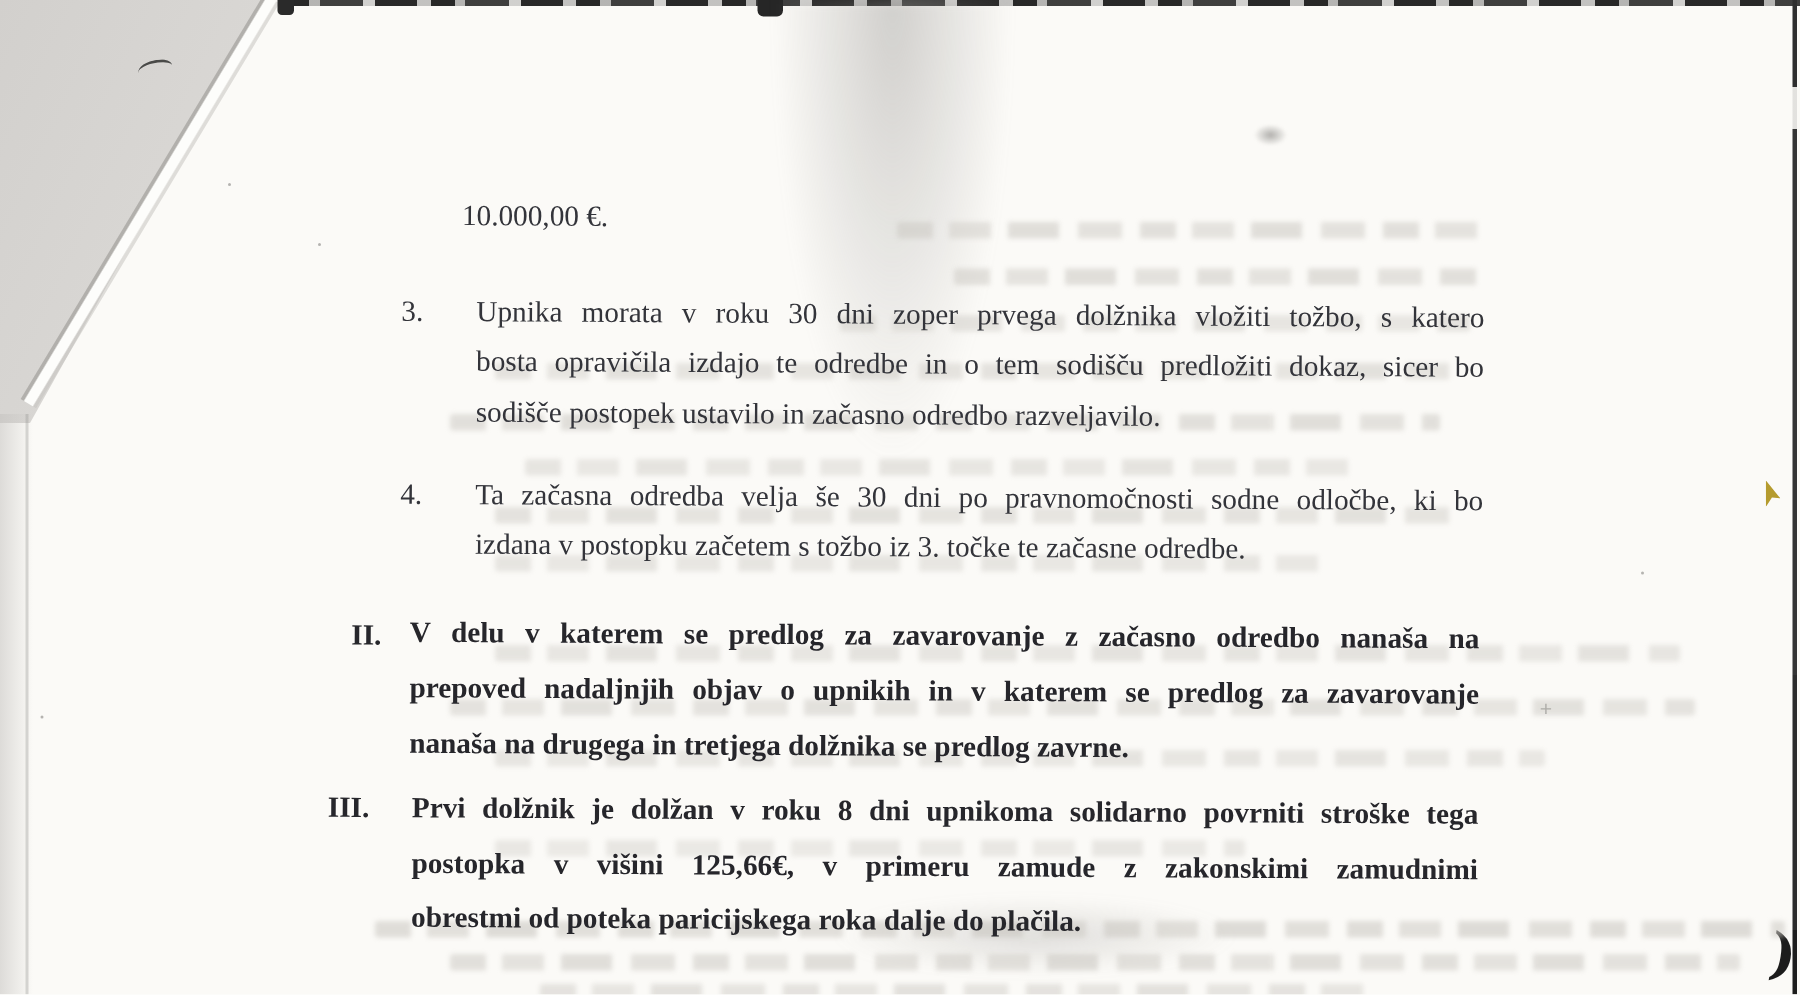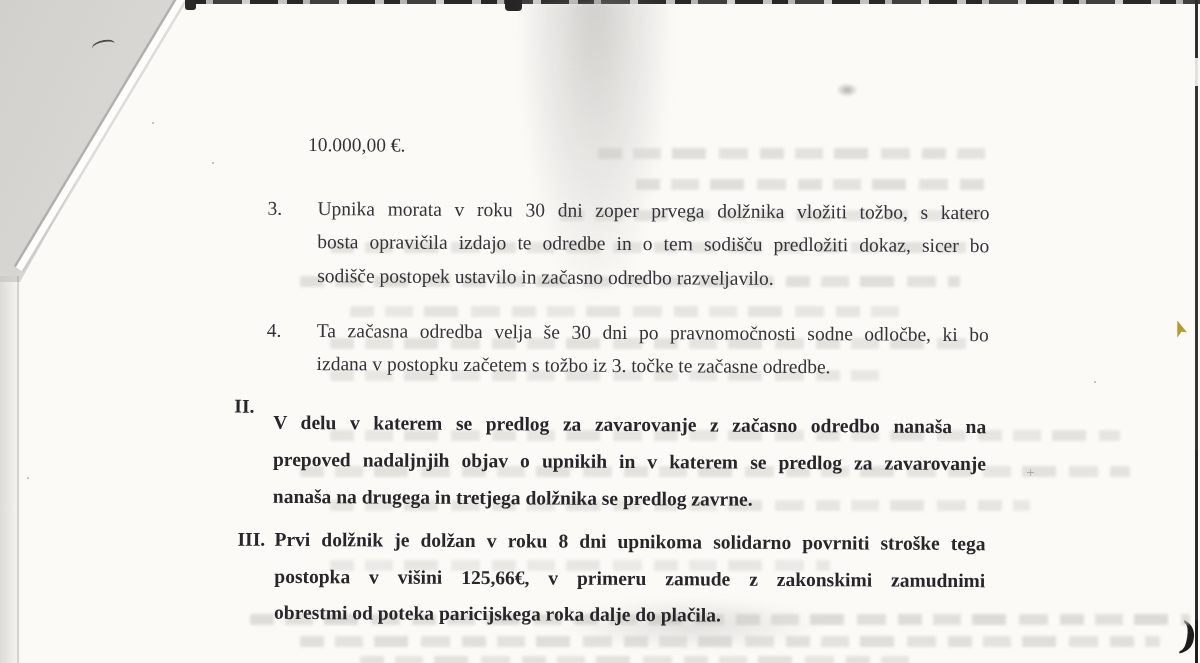--- a/index.html
+++ b/index.html
@@ -136,24 +136,24 @@
 
     <div class="tl" style="left:268px;top:196px">3.</div>
     <div class="tl jl" style="left:318px;top:196px;width:672px">Upnika morata v roku 30 dni zoper prvega dolžnika vložiti tožbo, s katero</div>
     <div class="tl jl" style="left:318px;top:229px;width:672px">bosta opravičila izdajo te odredbe in o tem sodišču predložiti dokaz, sicer bo</div>
     <div class="tl" style="left:318px;top:263px;width:672px">sodišče postopek ustavilo in začasno odredbo razveljavilo.</div>
 
     <div class="tl" style="left:268px;top:318px">4.</div>
     <div class="tl jl" style="left:318px;top:318px;width:672px">Ta začasna odredba velja še 30 dni po pravnomočnosti sodne odločbe, ki bo</div>
     <div class="tl" style="left:318px;top:351px;width:672px">izdana v postopku začetem s tožbo iz 3. točke te začasne odredbe.</div>
 
-    <div class="tl bold" style="left:236px;top:394px">II.</div>
+    <div class="tl bold" style="left:236px;top:412px">II.</div>
     <div class="tl bold jl" style="left:275px;top:410px;width:713px">V delu v katerem se predlog za zavarovanje z začasno odredbo nanaša na</div>
     <div class="tl bold jl" style="left:275px;top:447px;width:713px">prepoved nadaljnjih objav o upnikih in v katerem se predlog za zavarovanje</div>
     <div class="tl bold" style="left:275px;top:484px;width:713px">nanaša na drugega in tretjega dolžnika se predlog zavrne.</div>
 
-    <div class="tl bold" style="left:240px;top:527px">III.</div>
+    <div class="tl bold" style="left:221px;top:527px">III.</div>
     <div class="tl bold jl" style="left:277px;top:527px;width:711px">Prvi dolžnik je dolžan v roku 8 dni upnikoma solidarno povrniti stroške tega</div>
     <div class="tl bold jl" style="left:277px;top:564px;width:711px">postopka v višini 125,66€, v primeru zamude z zakonskimi zamudnimi</div>
     <div class="tl bold" style="left:277px;top:600px;width:711px">obrestmi od poteka paricijskega roka dalje do plačila.</div>
 
   </div>
 </div>
 
 </body></html>

